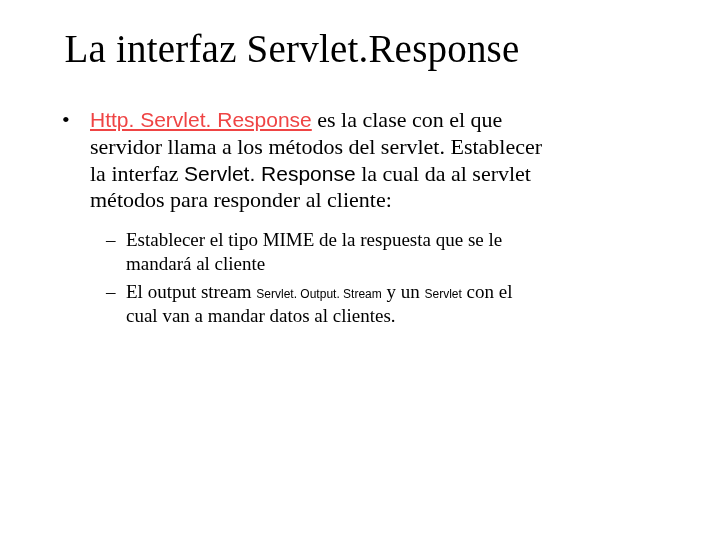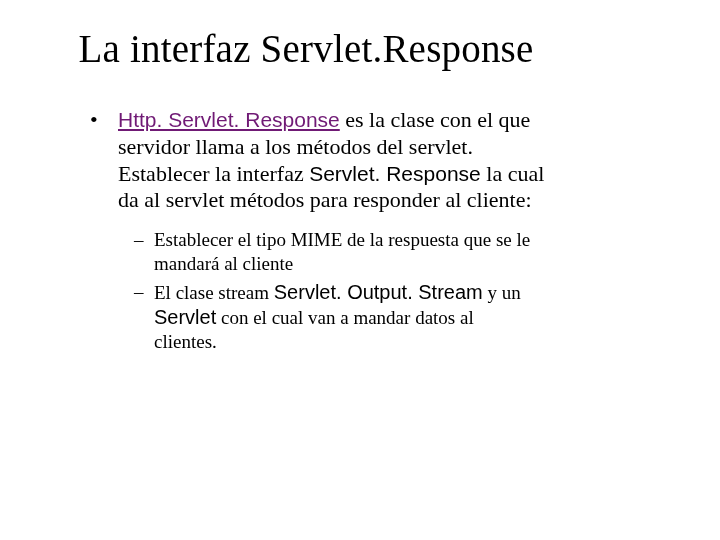--- a/index.html
+++ b/index.html
@@ -8,21 +8,21 @@
     width: 720px;
     height: 540px;
     background: #fff;
     font-family: "Times New Roman", Times, serif;
     color: #000;
   }
   .slide {
     box-sizing: border-box;
     width: 592px;
     height: 540px;
-    padding: 18px 40px 0 60px;
+    padding: 18px 40px 0 32px;
   }
   .title {
     font-size: 39px;
     font-weight: 400;
     text-align: center;
     margin: 8px 0 36px 0;
     letter-spacing: 0.2px;
   }
   ul.level1 {
     list-style: none;
@@ -36,21 +36,21 @@
     line-height: 1.22;
   }
   ul.level1 > li::before {
     content: "•";
     position: absolute;
     left: 0;
     top: 0;
     font-size: 22px;
   }
   .link-like {
-    color: #701a75;
+    color: #ef4444;
     text-decoration: underline;
     font-family: Arial, Helvetica, sans-serif;
     font-size: 21px;
   }
   .api-text {
     font-family: Arial, Helvetica, sans-serif;
     font-size: 21px;
     color: #000;
   }
   ul.level2 {
@@ -66,36 +66,36 @@
     margin-bottom: 4px;
   }
   ul.level2 > li::before {
     content: "–";
     position: absolute;
     left: 0;
     top: 0;
   }
   .api-inline {
     font-family: Arial, Helvetica, sans-serif;
-    font-size: 20px;
+    font-size: 12px;
   }
 </style>
 </head>
 <body>
 
 <div class="slide">
   <h1 class="title">La interfaz Servlet.Response</h1>
 
   <ul class="level1">
     <li>
       <span class="link-like">Http. Servlet. Response</span><span>  es la clase con el que servidor llama a los métodos del servlet. Establecer la interfaz </span><span class="api-text">Servlet. Response</span><span> la cual da al servlet métodos para responder al cliente:</span>
 
       <ul class="level2">
         <li>
           <span>Establecer el tipo MIME de la respuesta que se le mandará al cliente</span>
         </li>
         <li>
-          <span>El clase stream </span><span class="api-inline">Servlet. Output. Stream</span><span> y un </span><span class="api-inline">Servlet</span><span> con el cual van a mandar datos al clientes.</span>
+          <span>El output stream </span><span class="api-inline">Servlet. Output. Stream</span><span> y un </span><span class="api-inline">Servlet</span><span> con el cual van a mandar datos al clientes.</span>
         </li>
       </ul>
     </li>
   </ul>
 </div>
 
 </body></html>

